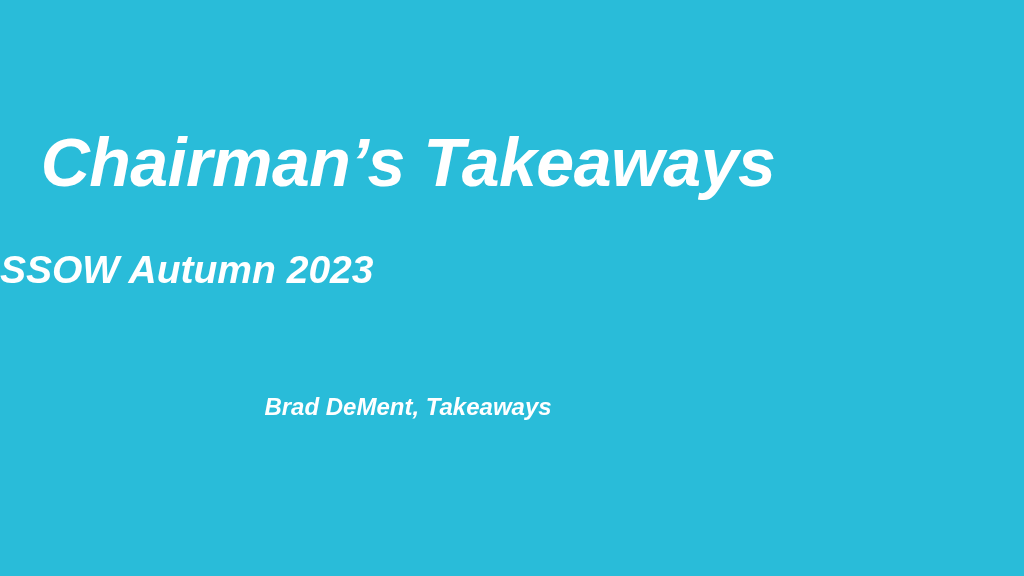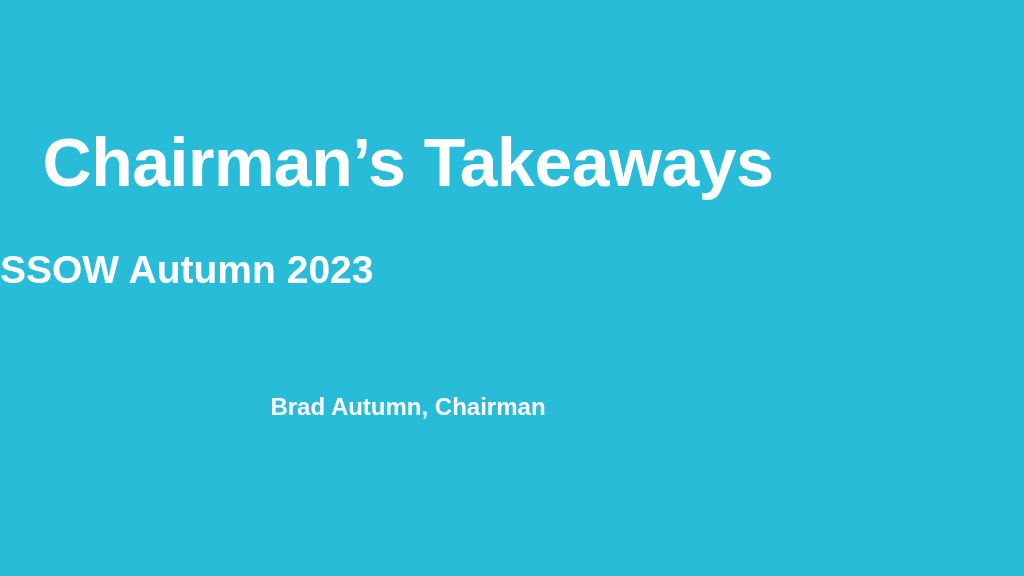--- a/index.html
+++ b/index.html
@@ -16,20 +16,21 @@
     background: #29bcd9;
   }
 
   .slide {
     position: relative;
     box-sizing: border-box;
     width: 816px;
     height: 576px;
     background: #29bcd9;
     display: block;
+    font-style: italic;
   }
 
   .slide-title {
     position: absolute;
     left: 0;
     right: 0;
     top: 82px;
     text-align: center;
     color: #ffffff;
     font-family: "Liberation Sans", sans-serif;
@@ -71,15 +72,15 @@
 </style>
 </head>
 <body style="background: rgb(41, 188, 217);">
 
 <div class="slide" style="background: rgb(41, 188, 217);">
 
   <h1 class="slide-title" style="color: rgb(255, 255, 255);">Chairman’s Takeaways</h1>
 
   <h2 class="slide-subtitle" style="color: rgb(255, 255, 255);">SSOW Autumn 2023</h2>
 
-  <p class="slide-byline" style="color: rgb(255, 255, 255);">Brad Autumn, Chairman</p>
+  <p class="slide-byline" style="color: rgb(255, 255, 255);">Brad DeMent, Takeaways</p>
 
 </div>
 
 </body></html>

